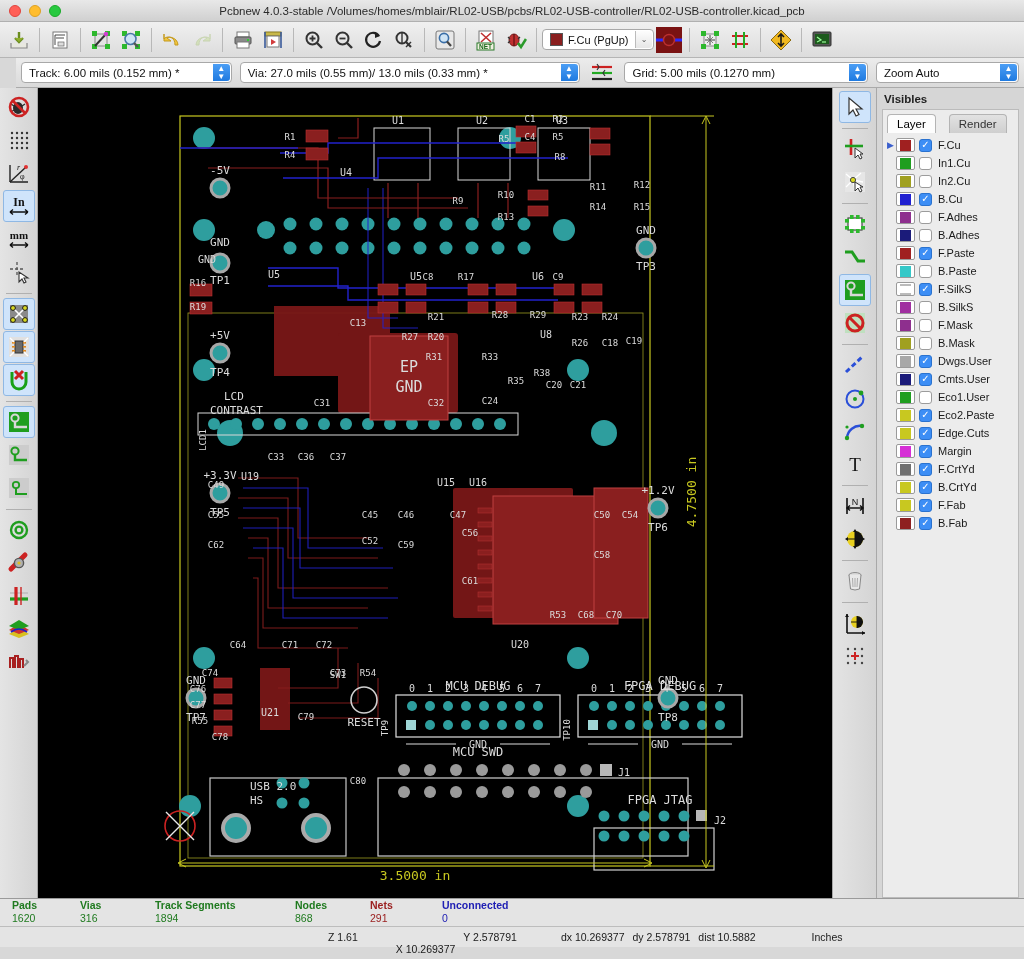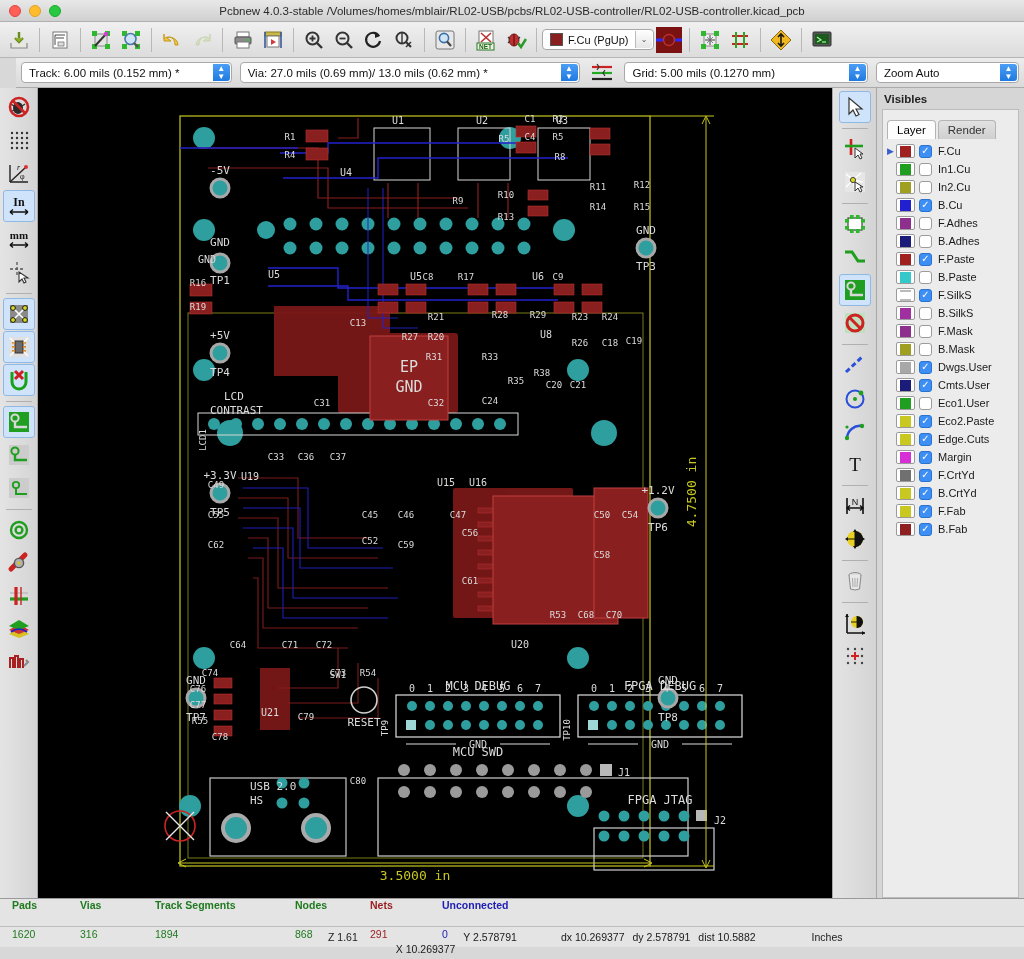--- a/index.html
+++ b/index.html
@@ -89,21 +89,21 @@
     padding-top: 3px;
   }
   
   .layerpanel {
     width: 148px; background: #d6d6d6;
     border-left: 1px solid #a8a8a8;
     display: flex; flex-direction: column;
   }
   .lp-title { font-size: 11.5px; font-weight: bold; color: #222; padding: 5px 0 4px 7px; }
   .lp-inner { background: #ececec; border: 1px solid #bbb; margin: 0 5px; flex: 1; overflow: hidden; }
-  .tabs { display: flex; padding: 10px 4px 0 4px; gap: 2px; }
+  .tabs { display: flex; padding: 4px 4px 0 4px; gap: 13px; }
   .tab {
     font-size: 11.5px; padding: 3px 9px 3px 9px;
     border: 1px solid #b4b4b4; border-bottom: none;
     border-radius: 4px 4px 0 0;
     background: linear-gradient(to bottom, #e2e2e2, #cfcfcf);
     color: #333; cursor: pointer;
   }
   .tab.active { background: #fdfdfd; color: #000; }
   .layerlist { padding: 3px 0 0 0; }
   .lrow { display: flex; align-items: center; height: 18px; padding-left: 2px; cursor: pointer; }
@@ -129,21 +129,21 @@
   
   .statusbar {
     height: 49px; background: #e4e4e4;
     border-top: 1px solid #9a9a9a;
     display: flex; flex-direction: column;
   }
   .statrow {
     height: 28px; display: flex; align-items: flex-start;
     padding-left: 12px; border-bottom: 1px solid #bdbdbd;
   }
-  .statitem { display: flex; flex-direction: column; font-size: 10.5px; gap: 16px; }
+  .statitem { display: flex; flex-direction: column; font-size: 10.5px; }
   .statlabel { font-weight: bold; line-height: 13px; }
   .statval { line-height: 13px; }
   .coordrow { height: 20px; display: flex; align-items: center; font-size: 10.5px; color: #1a1a1a; }
   
   .pcb { position: absolute; inset: 0; }
   .pcb svg { display: block; }
 </style>
 </head>
 <body>
 
@@ -328,21 +328,21 @@
 
 <div class="toolbar2">
   <div class="combo" style="width:218px;">
     <span>Track: 6.00 mils (0.152 mm) *</span>
     <div class="spin">
         <span>▲</span>
         <span>▼</span>
       </div>
   </div>
   <div class="combo" style="width:352px;">
-    <span>Via: 27.0 mils (0.69 mm)/ 13.0 mils (0.62 mm) *</span>
+    <span>Via: 27.0 mils (0.55 mm)/ 13.0 mils (0.33 mm) *</span>
     <div class="spin">
         <span>▲</span>
         <span>▼</span>
       </div>
   </div>
   <div class="tbtn">
     <svg width="24" height="22" viewBox="0 0 24 22">
       <path d="M2 5 L22 5" stroke="#cc2222" stroke-width="2.2"></path>
       <path d="M2 11 L22 11" stroke="#22aa22" stroke-width="2.2"></path>
       <path d="M2 17 L22 17" stroke="#222222" stroke-width="2.2"></path>

